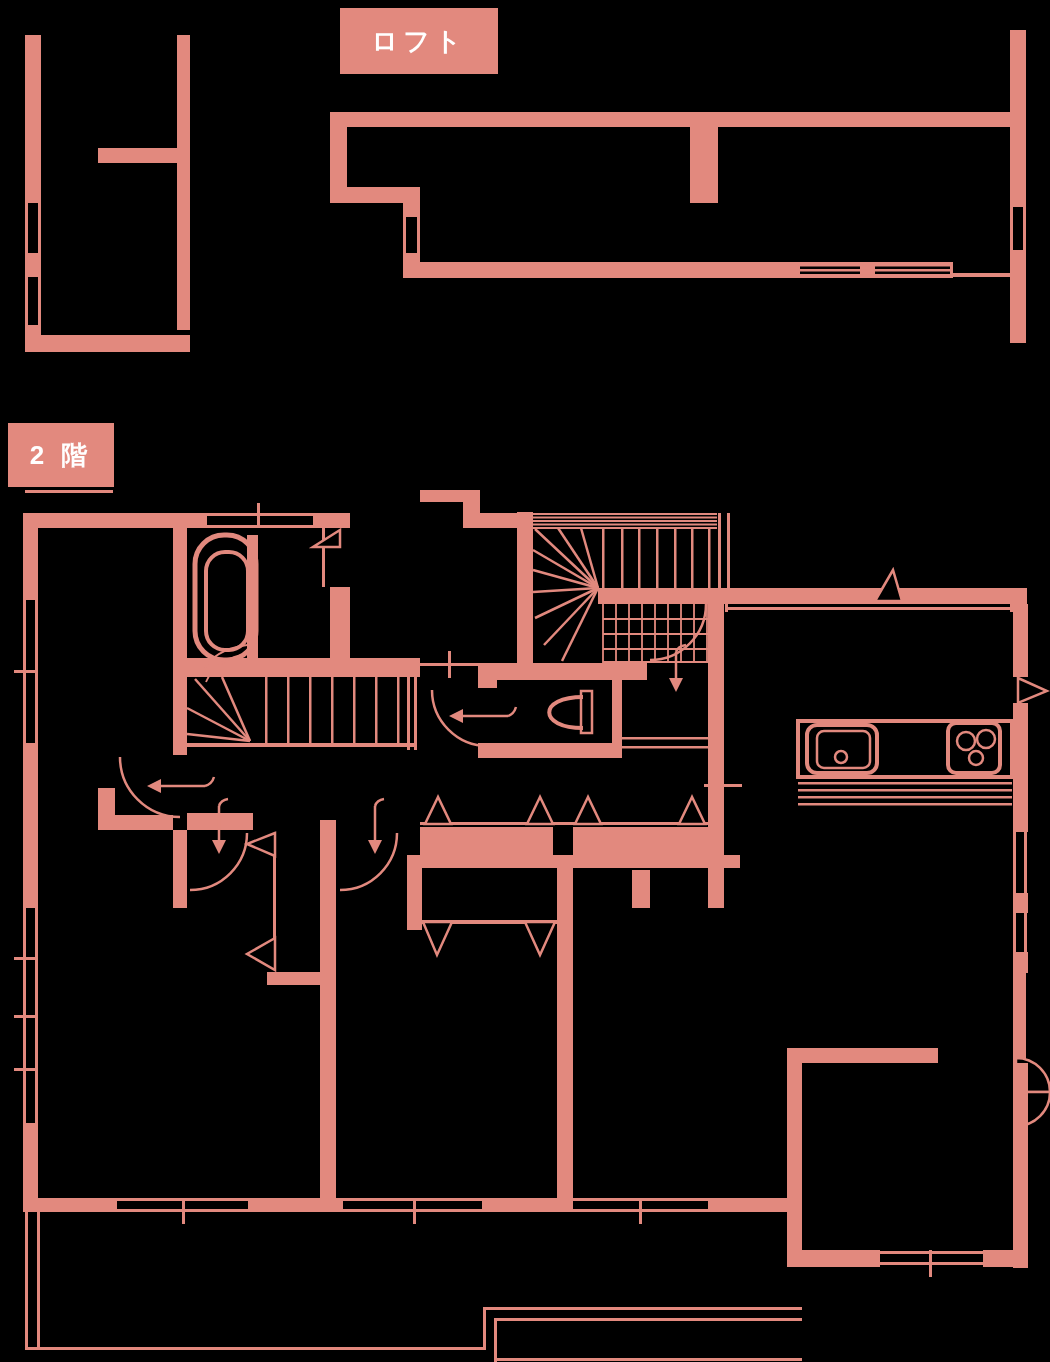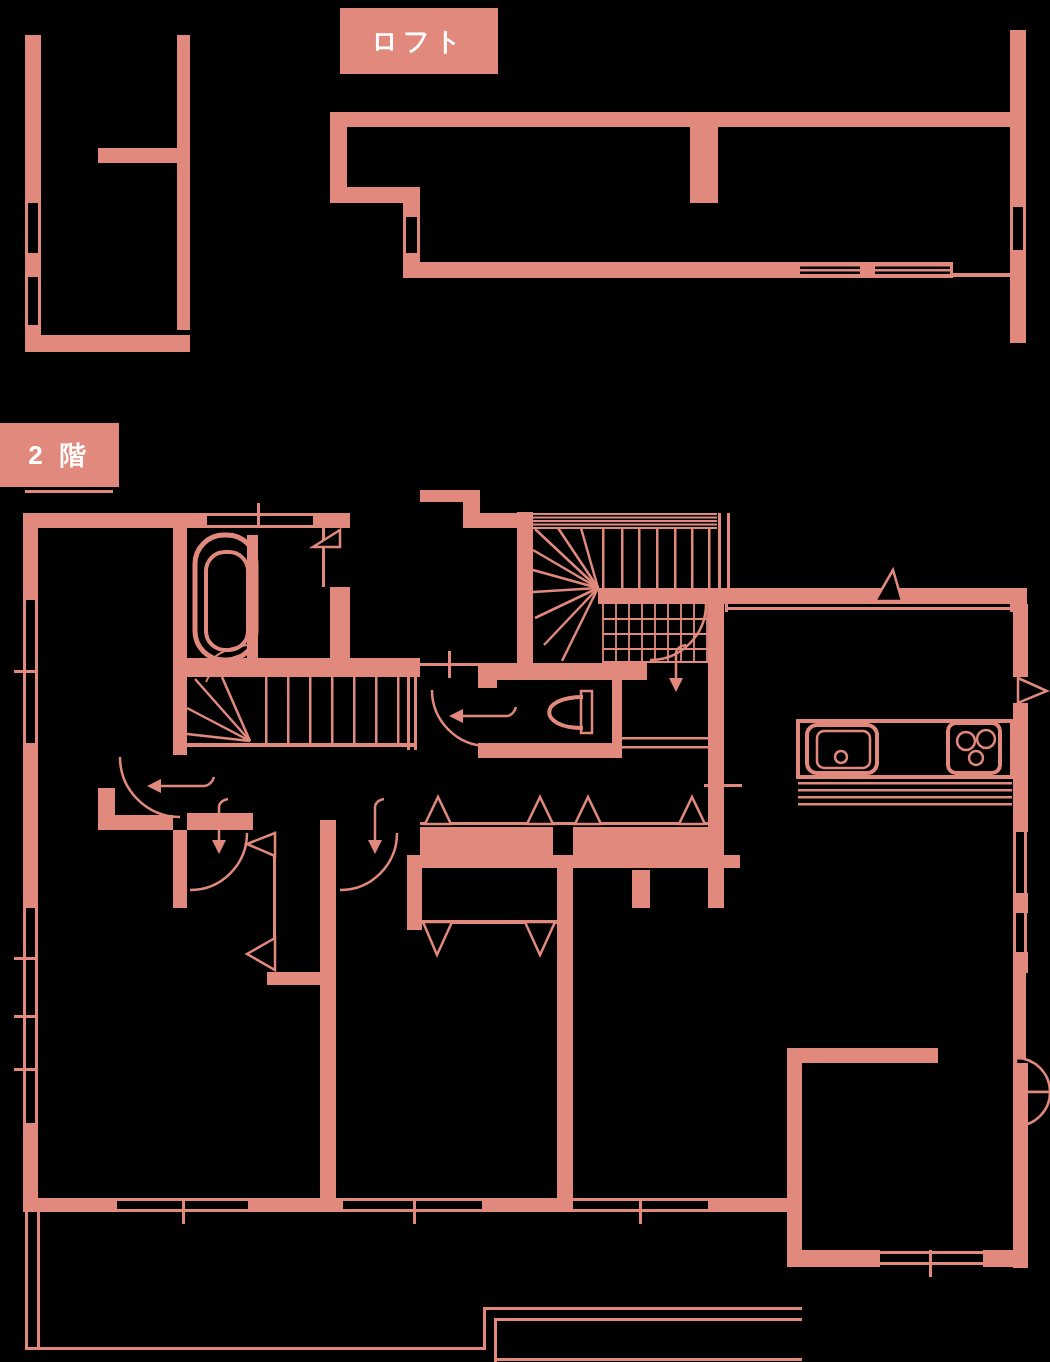--- a/index.html
+++ b/index.html
@@ -2,21 +2,21 @@
 <html style="--wall: #e2897e; --bg: #000000; --label-text: #ffffff;"><head>
 <meta charset="utf-8">
 <style>
   html,body{margin:0;padding:0;background:#000;}
   #stage{position:relative;width:1050px;height:1362px;background:var(--bg,#000);overflow:hidden;
          font-family:"Liberation Sans","DejaVu Sans",sans-serif;}
   .plan-label{position:absolute;display:flex;align-items:center;justify-content:center;
       background:var(--wall,#e2897e);color:var(--label-text,#fff);font-weight:bold;
       font-size:26px;letter-spacing:5px;text-align:right;}
   #loft-label{left:340px;top:8px;width:158px;height:66px;}
-  #floor2-label{left:0;top:423px;width:119px;height:64px;}
+  #floor2-label{left:8px;top:423px;width:106px;height:64px;}
   svg{position:absolute;left:0;top:0;}
   .w{fill:var(--wall,#e2897e);}
   .bk{fill:var(--bg,#000);}
   .st{fill:none;stroke:var(--wall,#e2897e);stroke-width:2.5px;}
   .st1{fill:none;stroke:var(--wall,#e2897e);stroke-width:1.8px;}
   .st4{fill:none;stroke:var(--wall,#e2897e);stroke-width:4px;}
   .st5{fill:none;stroke:var(--wall,#e2897e);stroke-width:5px;}
   .stb{fill:var(--bg,#000);stroke:var(--wall,#e2897e);stroke-width:2.5px;}
 </style>
 </head>

